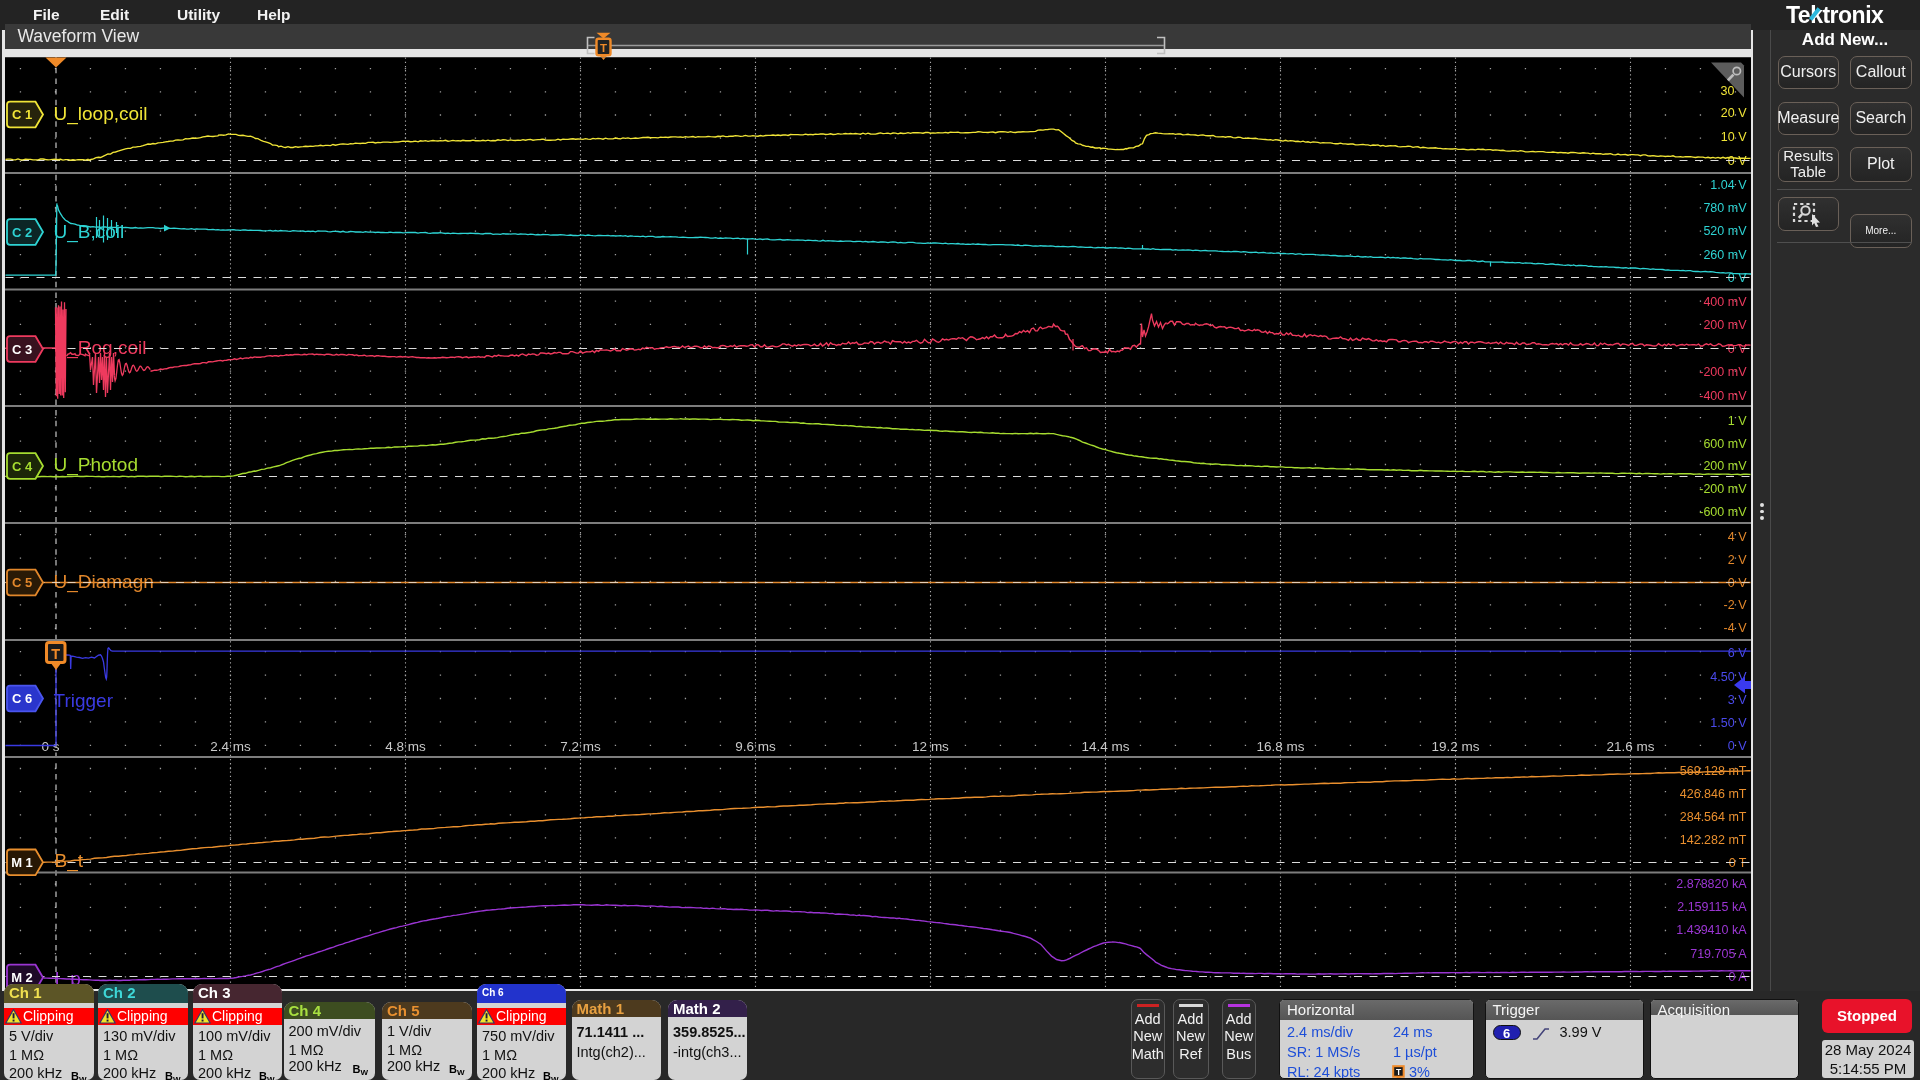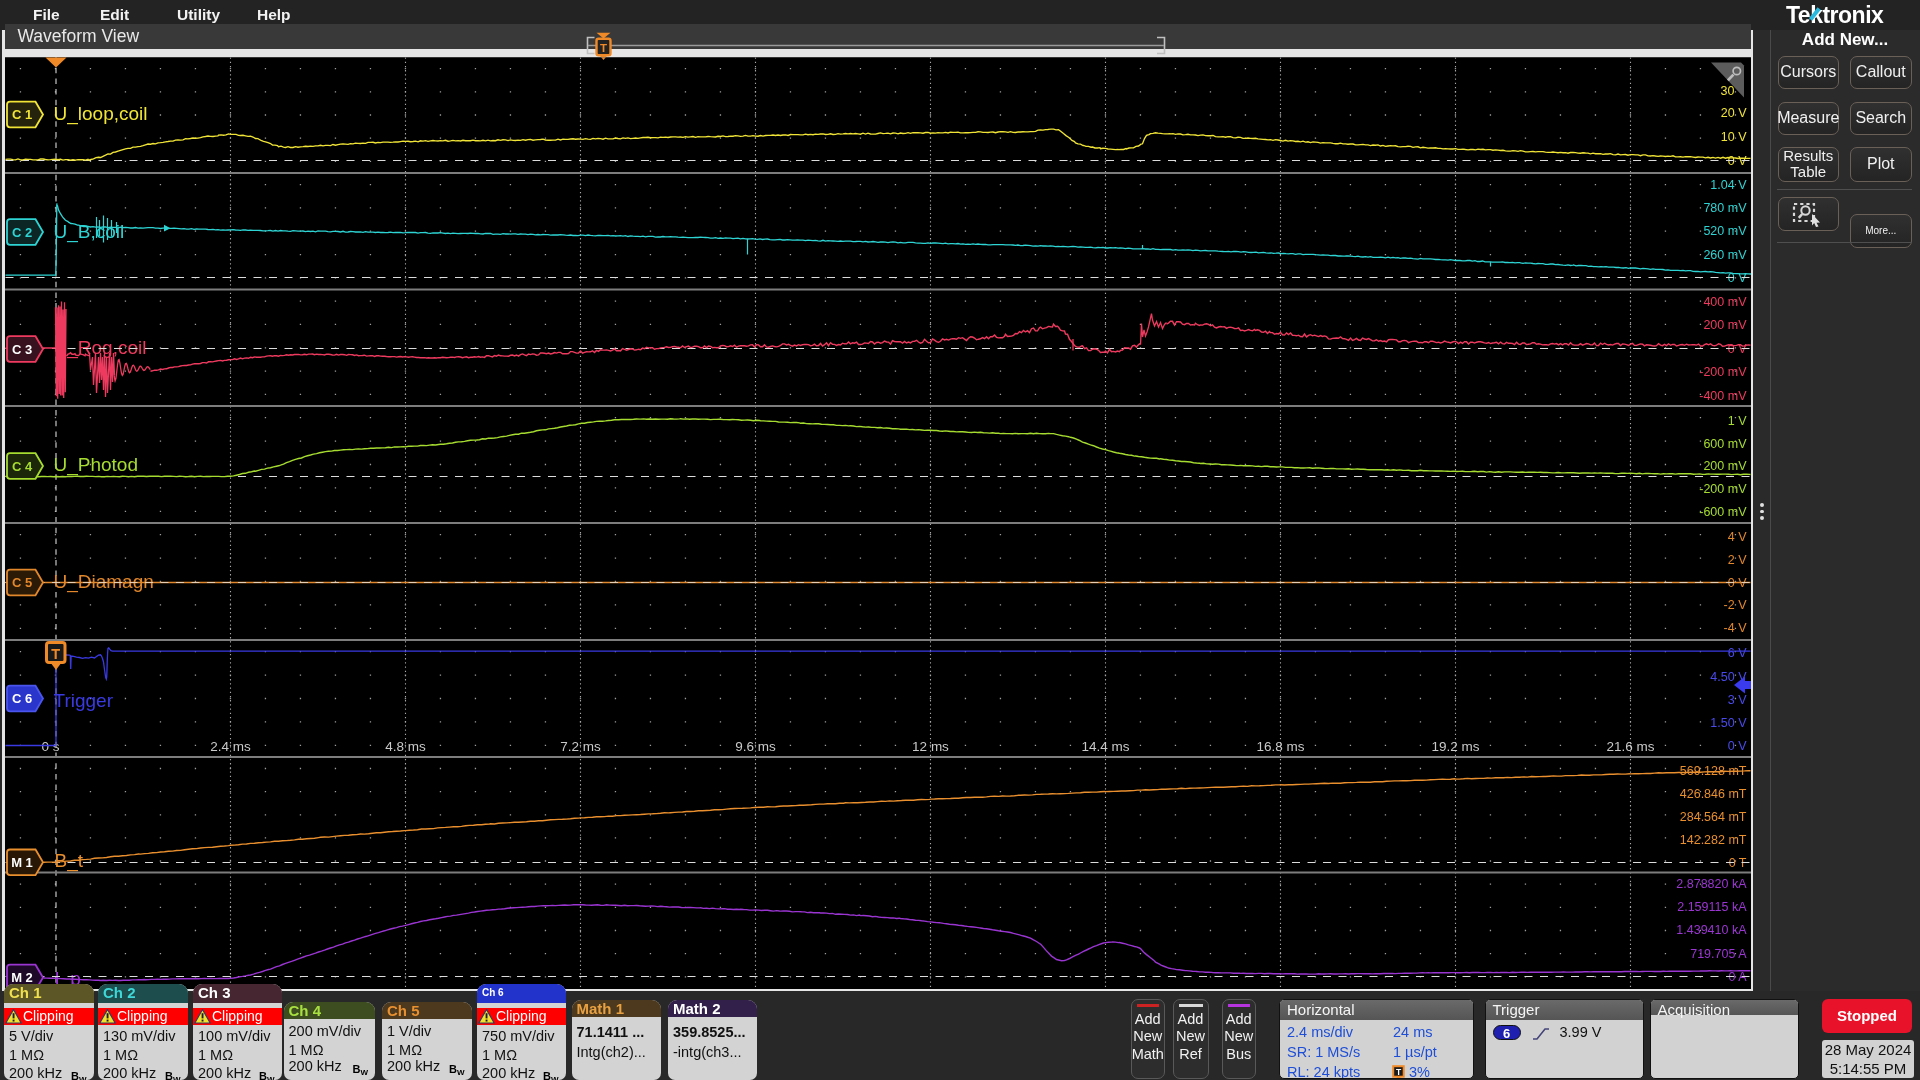--- a/index.html
+++ b/index.html
@@ -352,21 +352,21 @@
     <span style="position:absolute;left:5px;top:81px;font-size:14.5px;color:#111;white-space:nowrap;">200 kHz</span>
     <span class="abs" style="right:7px;top:81.5px;"><span style="font-size:11px;font-weight:bold;">B</span><span style="font-size:8px;font-weight:bold;vertical-align:-2px;">W</span></span>
   </div>
 <div class="abs" style="left:571.5px;top:999.5px;width:89px;height:80.0px;background:#d3d3d3;border-radius:9px 9px 7px 7px;">
     <div style="position:absolute;left:0;top:0;right:0;height:17px;background:#4d3a1e;border-radius:9px 9px 0 0;">
       <span style="position:absolute;left:5px;top:0;font-size:15px;font-weight:bold;color:#e8a040;line-height:17px;">Math 1</span>
     </div>
     <span style="position:absolute;left:5px;top:24.5px;font-size:14.5px;font-weight:bold;color:#111;white-space:nowrap;">71.1411 ...</span>
     <span style="position:absolute;left:5px;top:44px;font-size:14.5px;color:#111;white-space:nowrap;">Intg(ch2)...</span>
   </div>
-<div class="abs" style="left:668px;top:999.5px;width:89px;height:80.0px;background:#d3d3d3;border-radius:9px 9px 7px 7px;">
+<div class="abs" style="left:668px;top:999.5px;width:79px;height:80.0px;background:#d3d3d3;border-radius:9px 9px 7px 7px;">
     <div style="position:absolute;left:0;top:0;right:0;height:17px;background:#33204a;border-radius:9px 9px 0 0;">
       <span style="position:absolute;left:5px;top:0;font-size:15px;font-weight:bold;color:#fff;line-height:17px;">Math 2</span>
     </div>
     <span style="position:absolute;left:5px;top:24.5px;font-size:14.5px;font-weight:bold;color:#111;white-space:nowrap;">359.8525...</span>
     <span style="position:absolute;left:5px;top:44px;font-size:14.5px;color:#111;white-space:nowrap;">-intg(ch3...</span>
   </div>
 <div class="abs" style="left:1130.5px;top:999px;width:34.5px;height:79.5px;background:#2d2d2d;border:1.2px solid #595959;border-radius:7px;text-align:center;color:#f2f2f2;font-size:14.5px;">
     <div style="margin:4px 5px 2px 5px;height:2.5px;background:#cc2222;"></div>
     <div style="line-height:17.5px;padding-top:2px;">Add<br>New<br>Math</div>
   </div>

